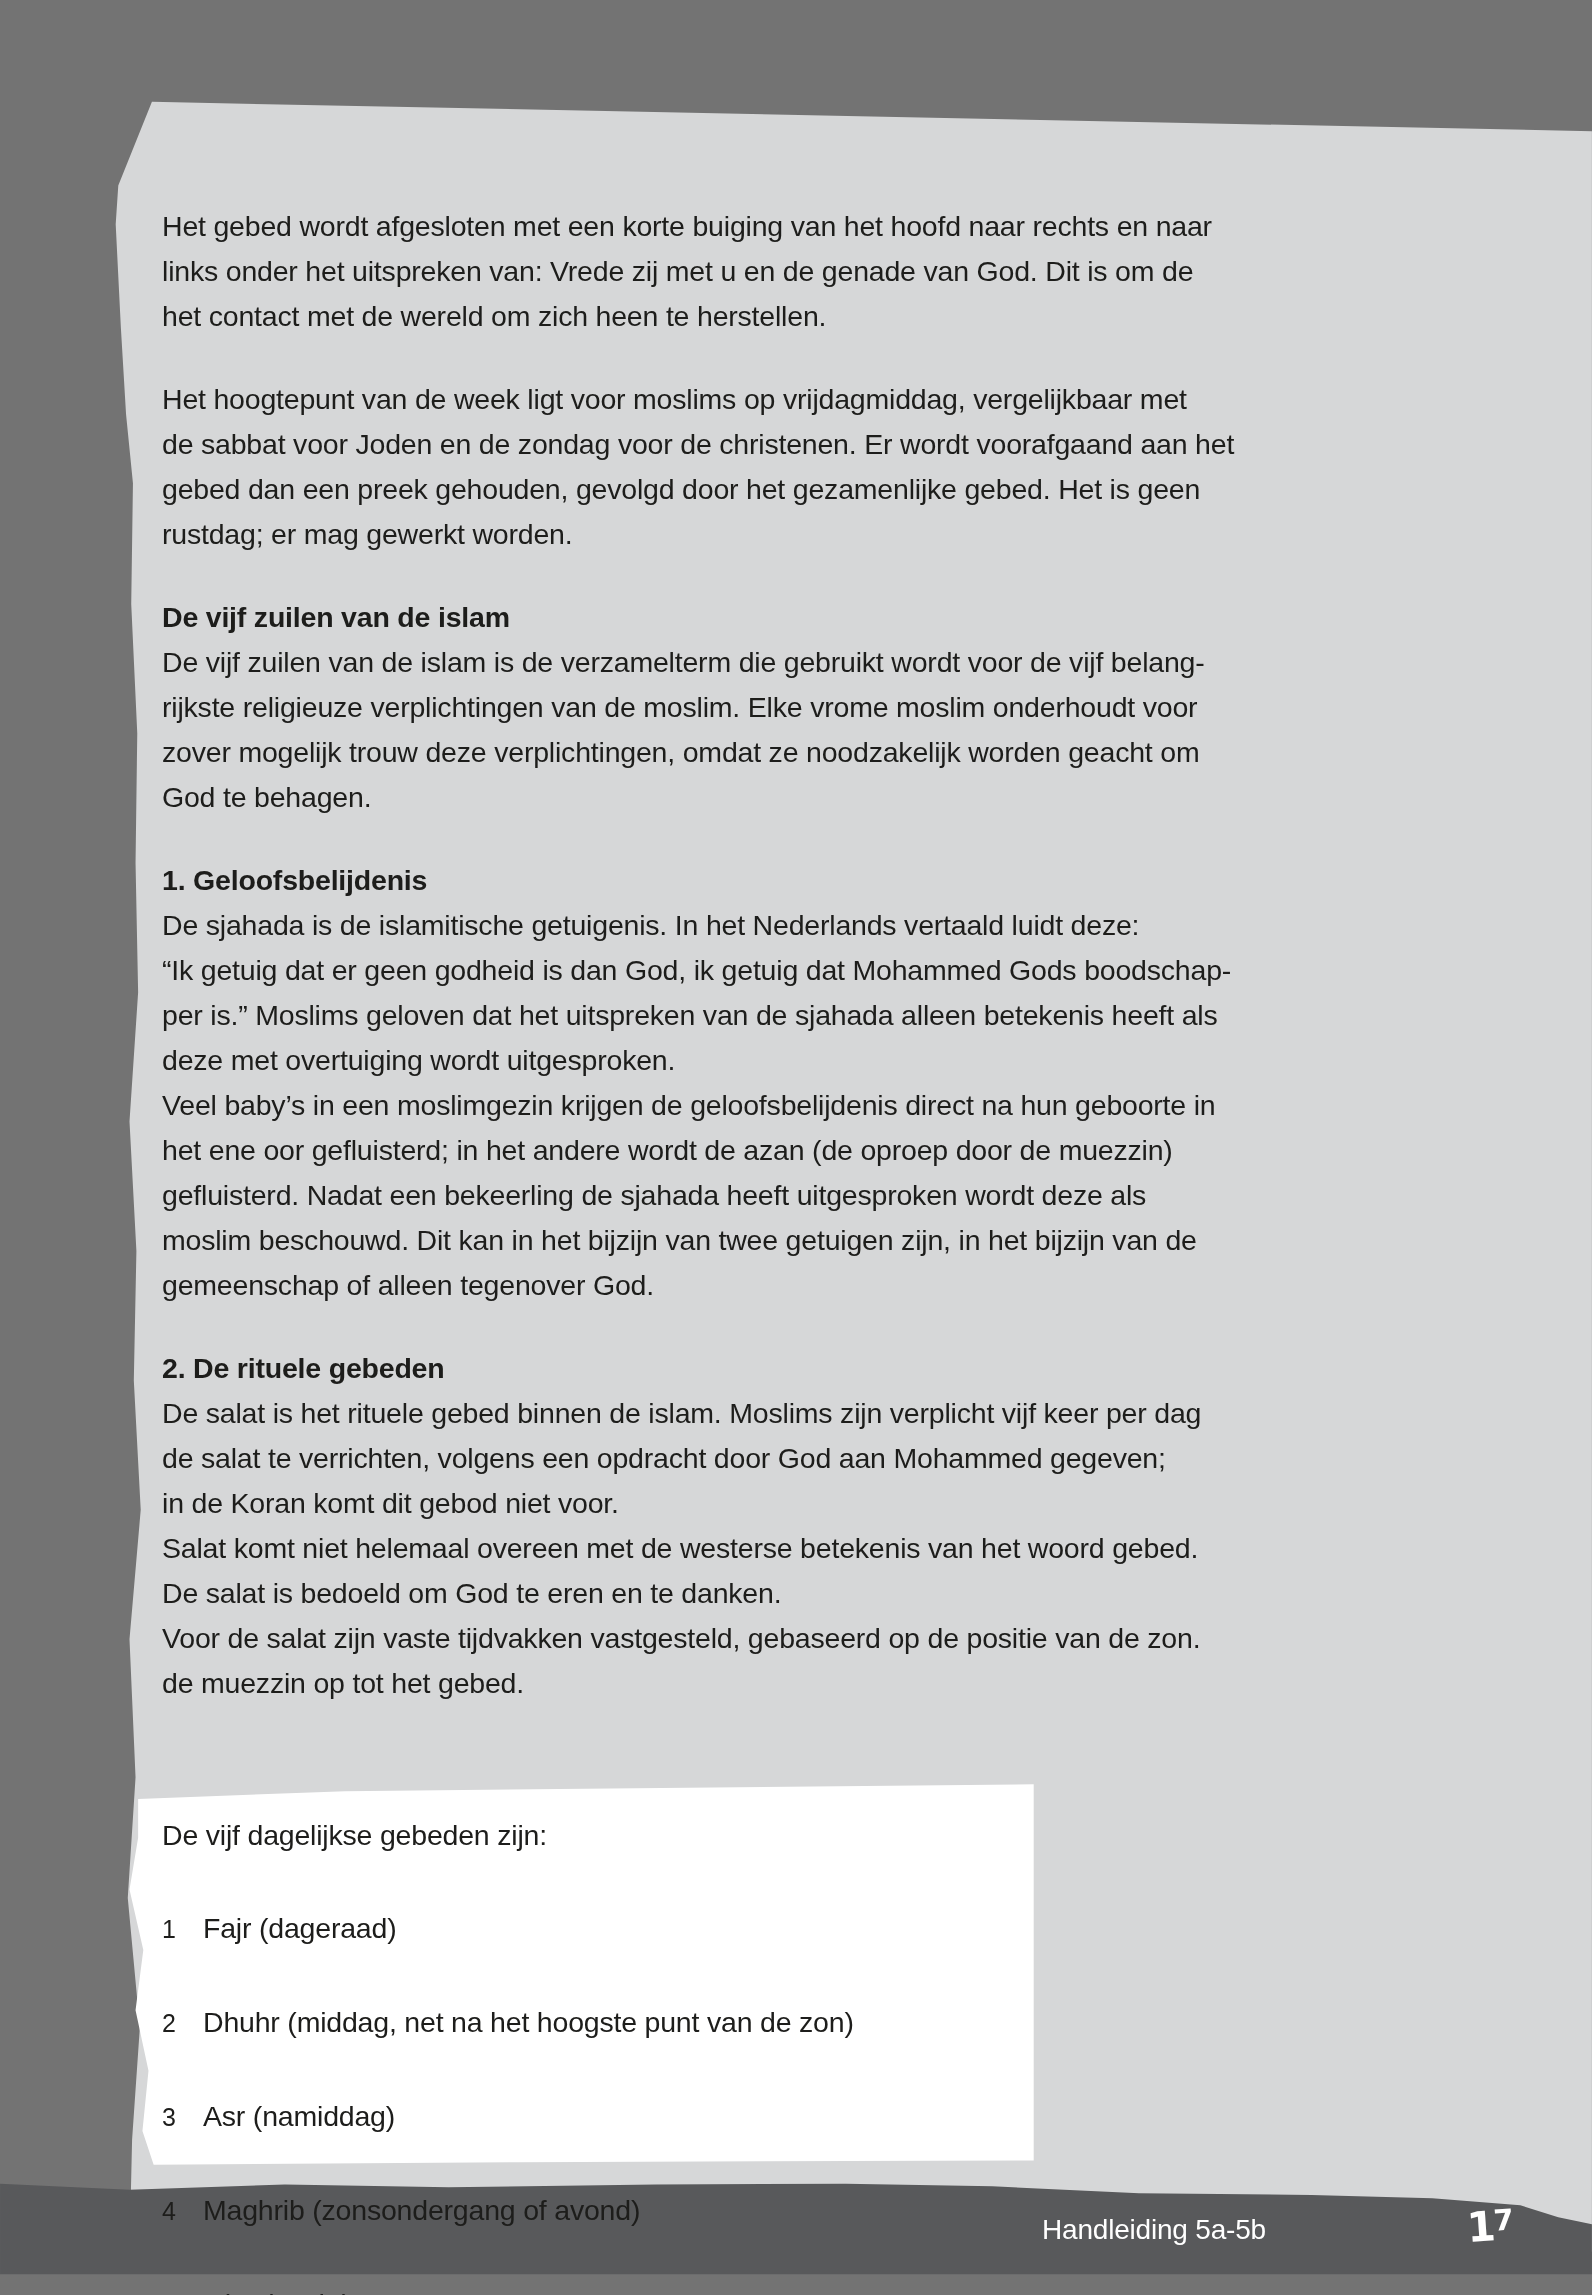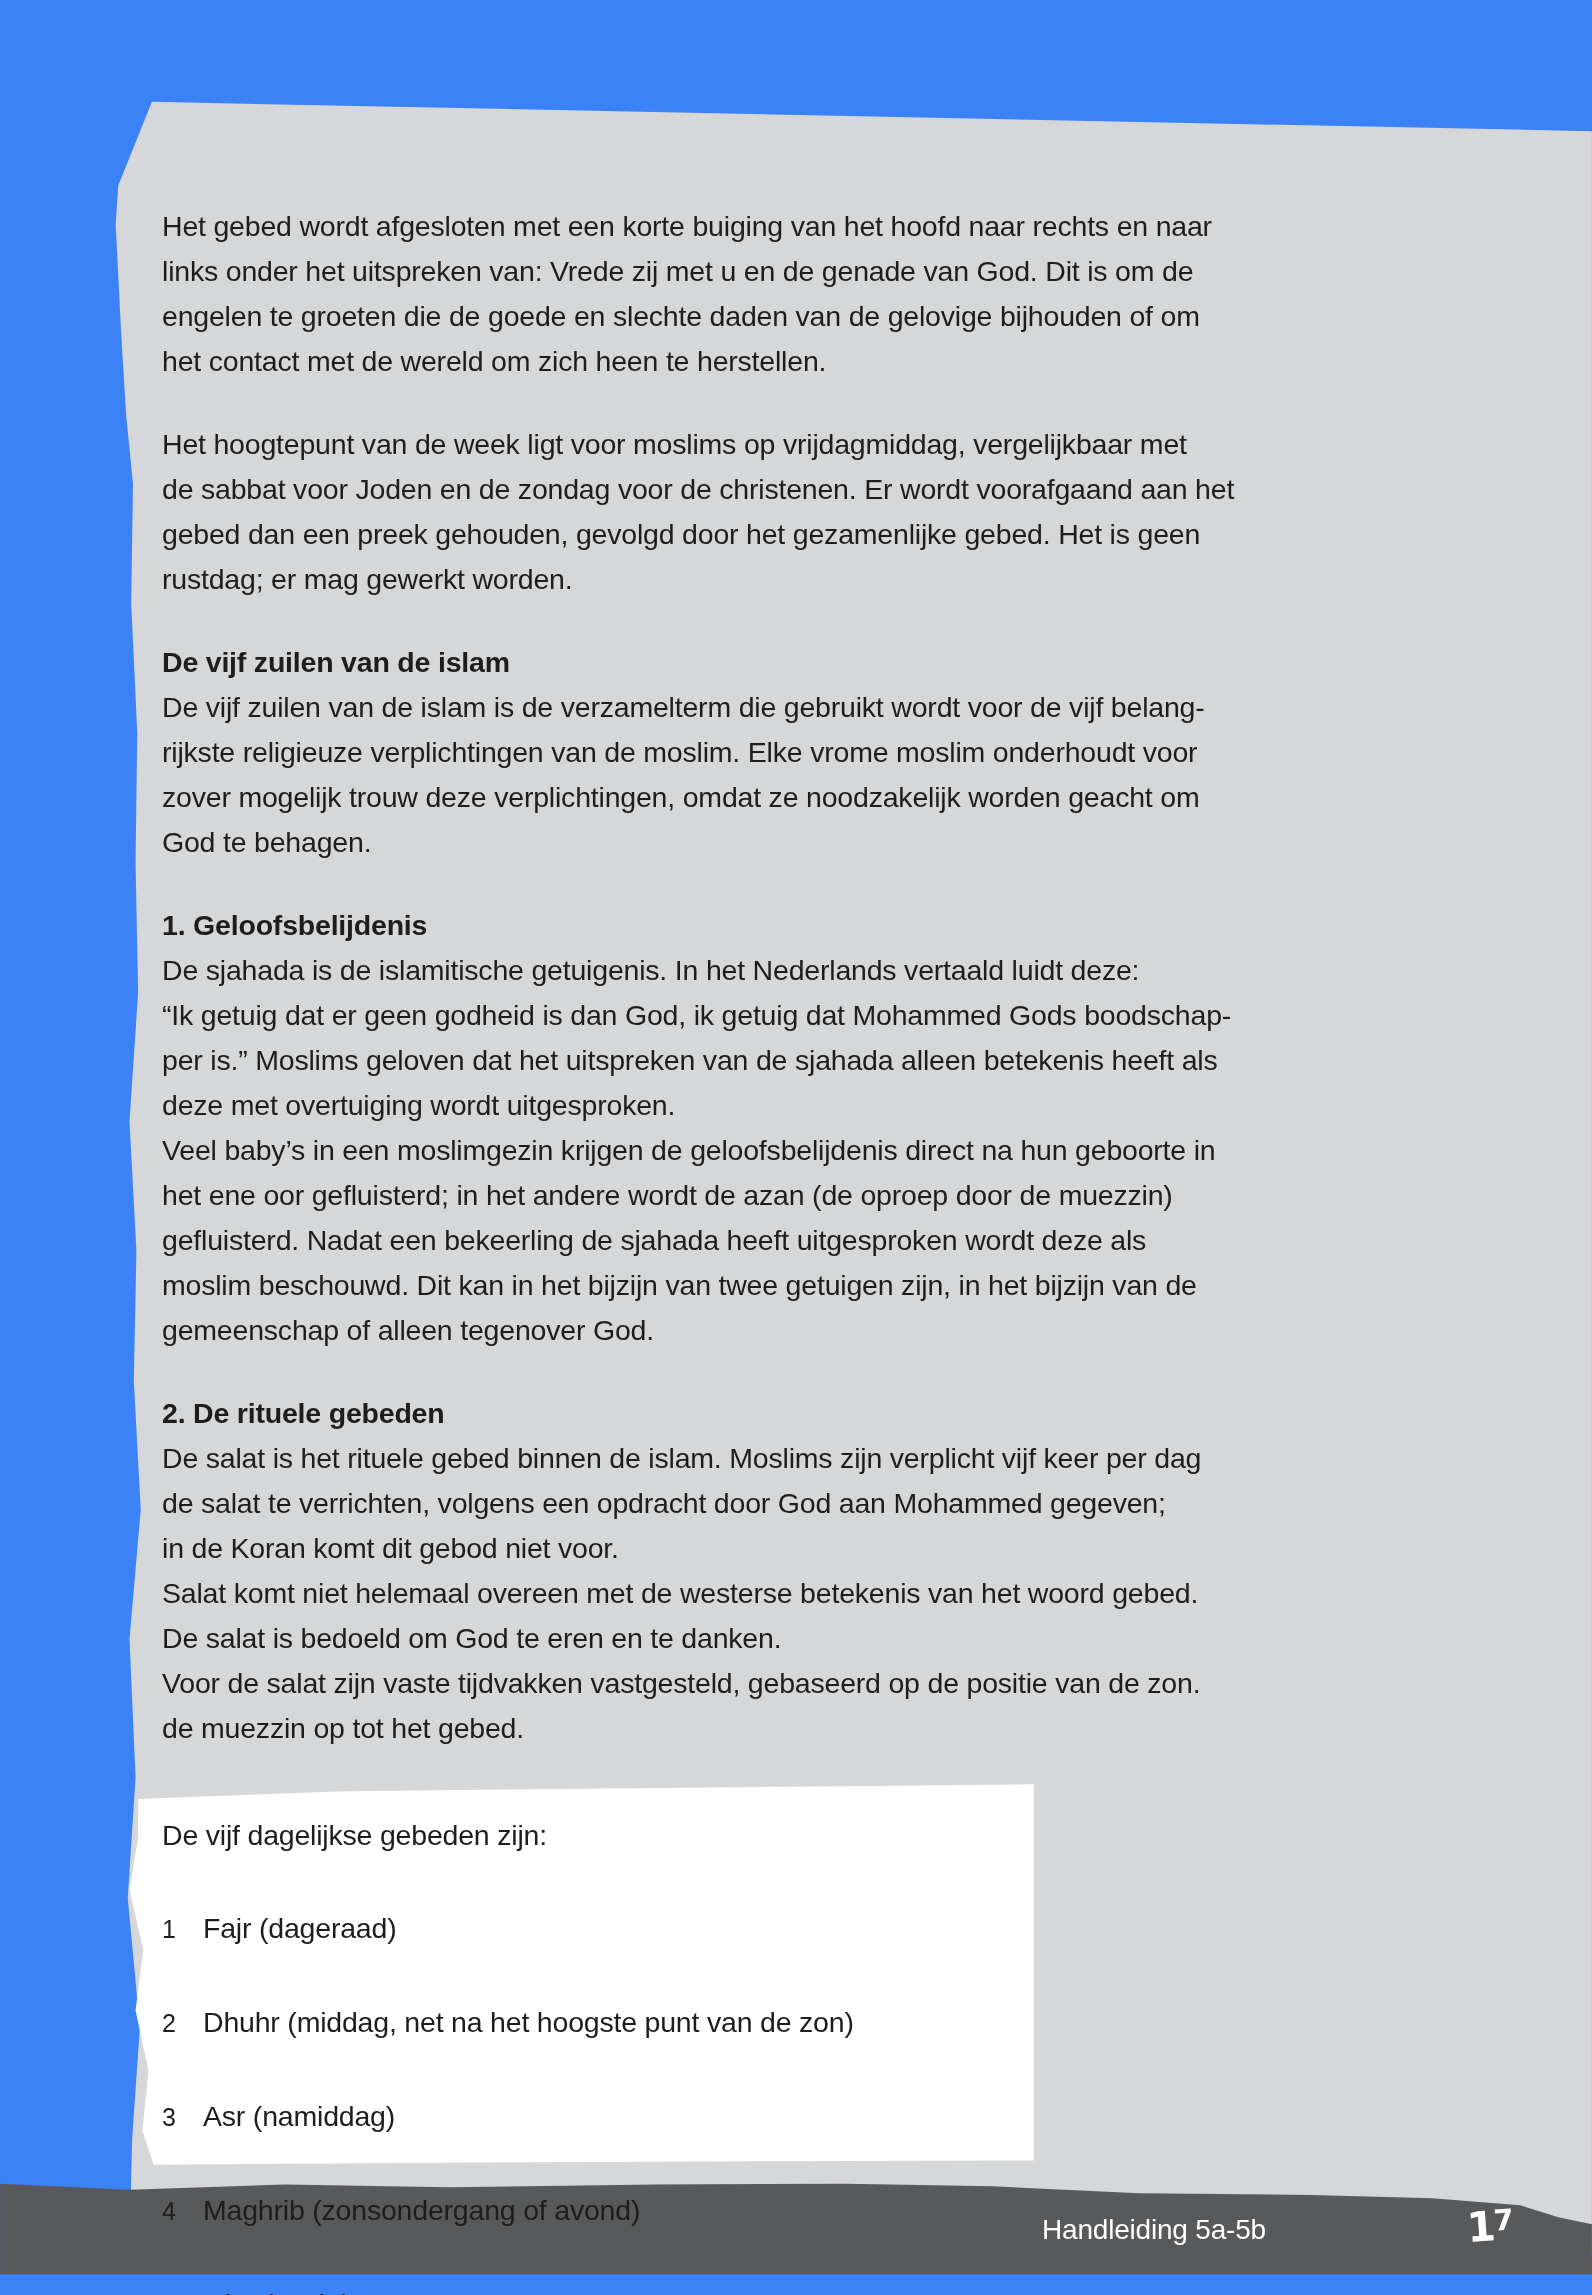--- a/index.html
+++ b/index.html
@@ -73,36 +73,35 @@
     font-family: "DejaVu Sans", sans-serif;
     transform: rotate(-4deg);
     letter-spacing: -1.7px;
   }
   #page-number .pn-big { font-size: 41px; }
   #page-number .pn-small { font-size: 29px; vertical-align: 9.5px; }
 </style>
 </head>
 <body>
 
-<div class="canvas" style="background: #3b82f6;">
+<div class="canvas" style="background: #737373;">
 
   <svg class="bg" viewBox="0 0 1845 2660" xmlns="http://www.w3.org/2000/svg">
 
     <polygon points="176,118 1845,152 1845,2610 150,2610 153,2480 162,2350 148,2200 157,2060 150,1900 163,1750 155,1600 158,1450 150,1300 160,1150 157,1000 159,850 152,700 154,560 146,480 140,380 134,260 137,215" style="fill: rgb(214, 215, 216);"></polygon>
 
     <polygon points="160,2085 400,2076 1198,2068 1198,2504 600,2506 178,2509 165,2470 172,2400 157,2330 166,2260 150,2190 160,2130" style="fill: rgb(255, 255, 255);"></polygon>
 
     <polygon points="0,2531 150,2538 330,2532 520,2535 760,2532 980,2531 1150,2534 1320,2542 1520,2544 1660,2548 1762,2556 1806,2570 1845,2578 1845,2636 0,2636" style="fill: rgb(88, 89, 91);"></polygon>
   </svg>
 
   <div id="text-column" style="color: rgb(29, 29, 27);">
       <div class="block">
         <div class="line">Het gebed wordt afgesloten met een korte buiging van het hoofd naar rechts en naar</div>
         <div class="line">links onder het uitspreken van: Vrede zij met u en de genade van God. Dit is om de</div>
-        <div class="line">engelen te groeten die de goede en slechte daden van de gelovige bijhouden of om</div>
         <div class="line">het contact met de wereld om zich heen te herstellen.</div>
       </div>
       <div class="block">
         <div class="line">Het hoogtepunt van de week ligt voor moslims op vrijdagmiddag, vergelijkbaar met</div>
         <div class="line">de sabbat voor Joden en de zondag voor de christenen. Er wordt voorafgaand aan het</div>
         <div class="line">gebed dan een preek gehouden, gevolgd door het gezamenlijke gebed. Het is geen</div>
         <div class="line">rustdag; er mag gewerkt worden.</div>
       </div>
       <div class="block">
         <div class="line heading">De vijf zuilen van de islam</div>

